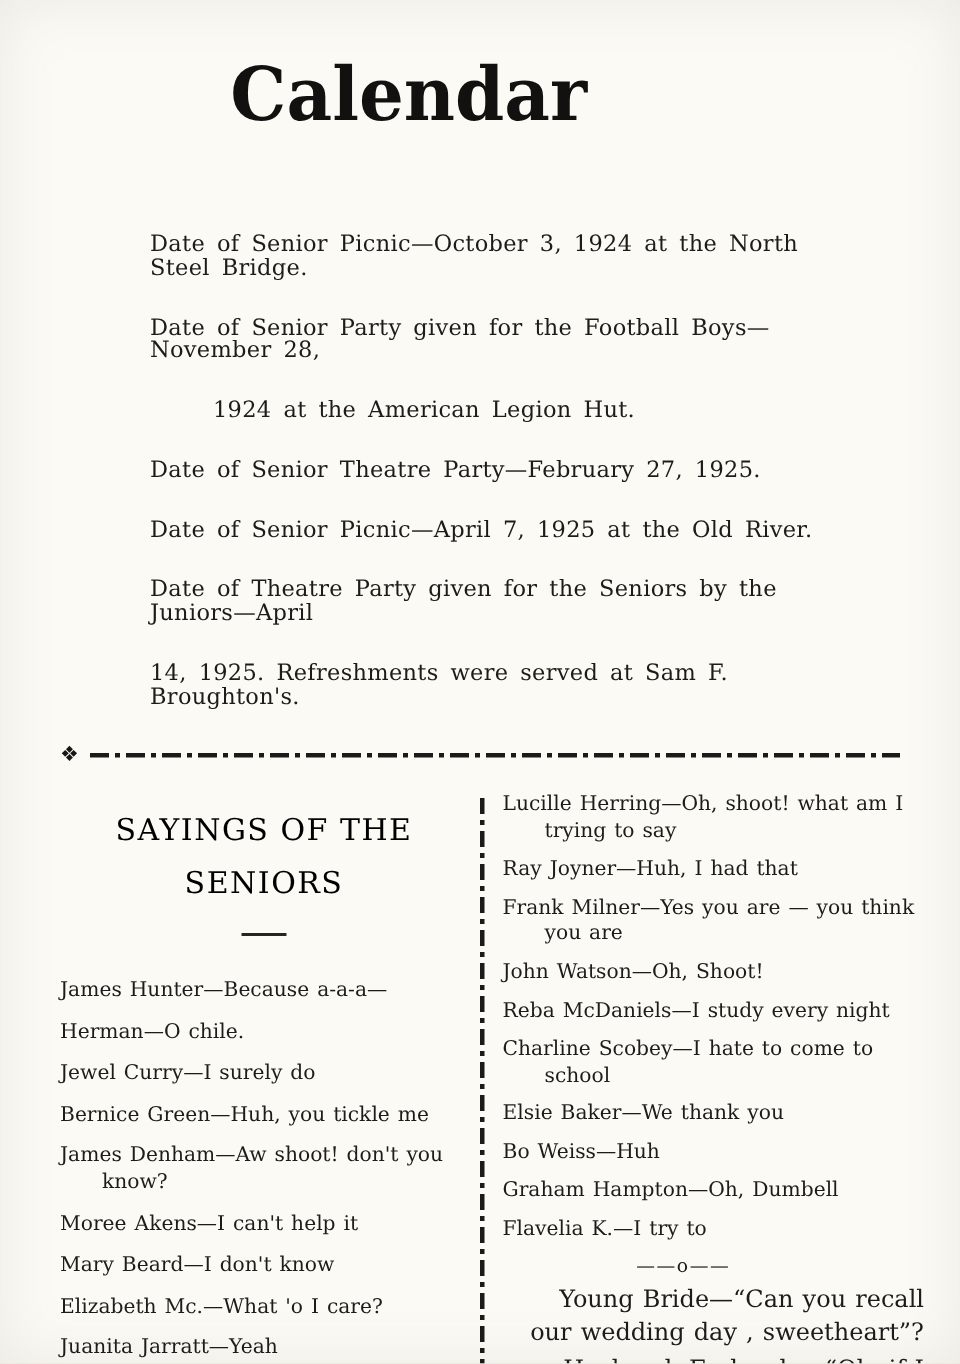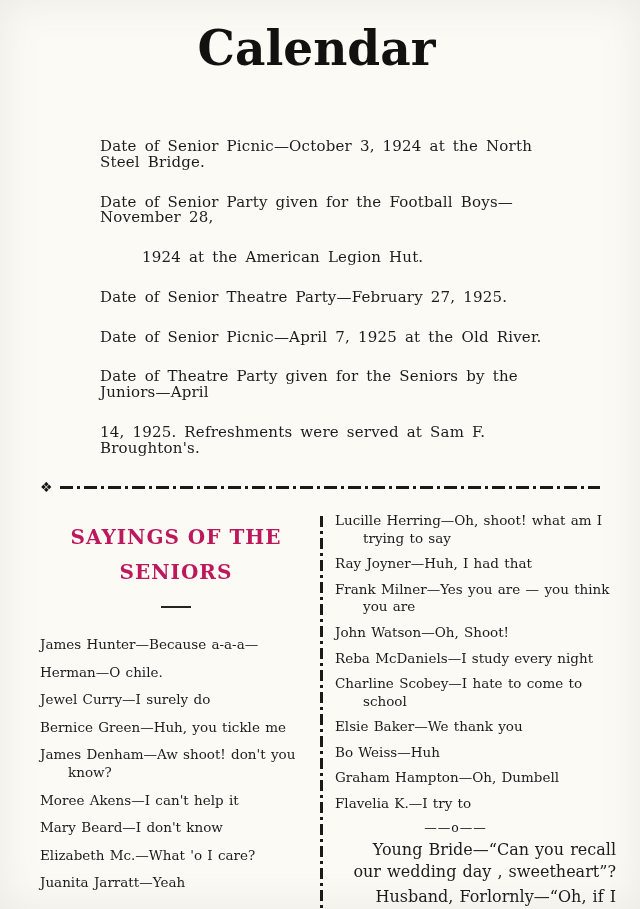--- a/index.html
+++ b/index.html
@@ -9,21 +9,21 @@
     height: 909px;
     margin: 0 auto;
     background: #fbfaf5;
     color: #1d1c1a;
     font-family: "DejaVu Serif", "Liberation Serif", serif;
     overflow: hidden;
     box-sizing: border-box;
     box-shadow: inset 0 0 40px rgba(120,115,100,0.12);
   }
   
-  .title-wrap { width: 545px; padding-top: 20px; text-align: center; margin-left: 44px; }
+  .title-wrap { width: 545px; padding-top: 36px; text-align: center; }
   .page-title {
     font-size: 47px;
     font-weight: bold;
     letter-spacing: 0px;
     color: #121110;
     transform: scaleY(1.05);
     display: inline-block;
   }
   
   .calendar { margin: 64px 80px 0 100px; }
@@ -65,24 +65,24 @@
       transparent 11px, transparent 15px,
       #1b1a18 15px, #1b1a18 18px,
       transparent 18px, transparent 22px);
   }
   .col-right { flex: 1; padding-right: 2px; }
   
   .sayings-heading { text-align: center; margin-top: 8px; }
   .sayings-heading .hline {
     display: block;
     font-size: 20px;
-    font-weight: bold;
+    font-weight: normal;
     letter-spacing: 1px;
     line-height: 1.75;
-    color: #be185d;
+    color: #000000;
   }
   .heading-rule {
     width: 30px;
     height: 2px;
     background: #26241f;
     margin: 16px auto 0 auto;
   }
   .left-list { margin-top: 28px; }
   
   .saying {

